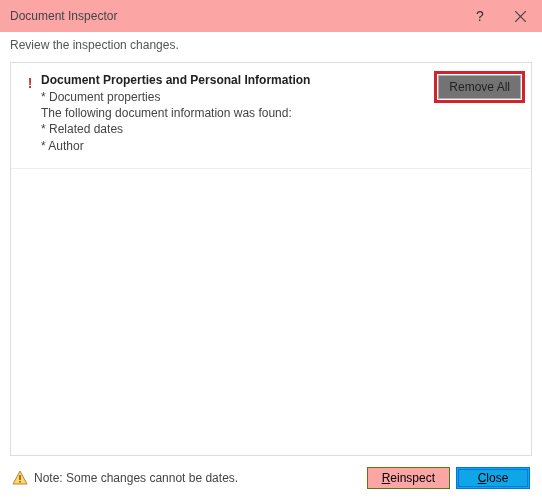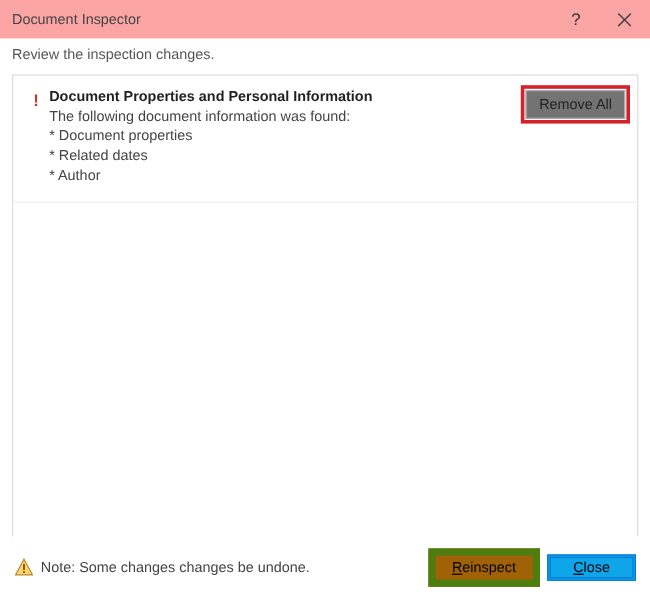--- a/index.html
+++ b/index.html
@@ -73,22 +73,22 @@
       display: flex;
       align-items: center;
       background: #fff;
     }
     .warn-icon {
       width: 16px; height: 16px; flex: none;
       margin-right: 6px;
     }
     .note { flex: 1; color: #444; }
     .foot-btn {
-      background: #a16207;
-      border: 6px solid #4d7c0f;
+      background: #fca5a5;
+      border: 1px solid #4d7c0f;
       padding: 3px 14px;
       font-family: inherit;
       font-size: 12px;
       margin-left: 6px;
       min-width: 74px;
       cursor: pointer;
     }
     .foot-btn.primary {
       border: 1px solid #0078d7;
       outline: 1px solid #0078d7;
@@ -115,33 +115,33 @@
 
 <div class="subhead">Review the inspection changes.</div>
 
 <div class="content">
   <div class="result-row">
     <div class="icon-col">
       <span class="excl">!</span>
     </div>
     <div class="text-col">
       <div class="hdr">Document Properties and Personal Information</div>
+      <div class="line">* Document properties</div>
       <div class="line">The following document information was found:</div>
-      <div class="line">* Document properties</div>
       <div class="line">* Related dates</div>
       <div class="line">* Author</div>
     </div>
     <div class="btn-col">
       <button class="remove-btn">Remove All</button>
     </div>
   </div>
 </div>
 
 <div class="footer">
   <svg class="warn-icon" viewBox="0 0 16 16">
     <polygon points="8,1 15,14 1,14" fill="#ffd66b" stroke="#b9852e" stroke-width="1"></polygon>
     <rect x="7.3" y="5" width="1.4" height="5" fill="#6b4a12"></rect>
     <rect x="7.3" y="11" width="1.4" height="1.5" fill="#6b4a12"></rect>
   </svg>
-  <span class="note">Note: Some changes changes be undone.</span>
+  <span class="note">Note: Some changes cannot be dates.</span>
   <button class="foot-btn"><span class="u">R</span><span>einspect</span></button>
   <button class="foot-btn primary"><span class="u">C</span><span>lose</span></button>
 </div>
 
 </body></html>

